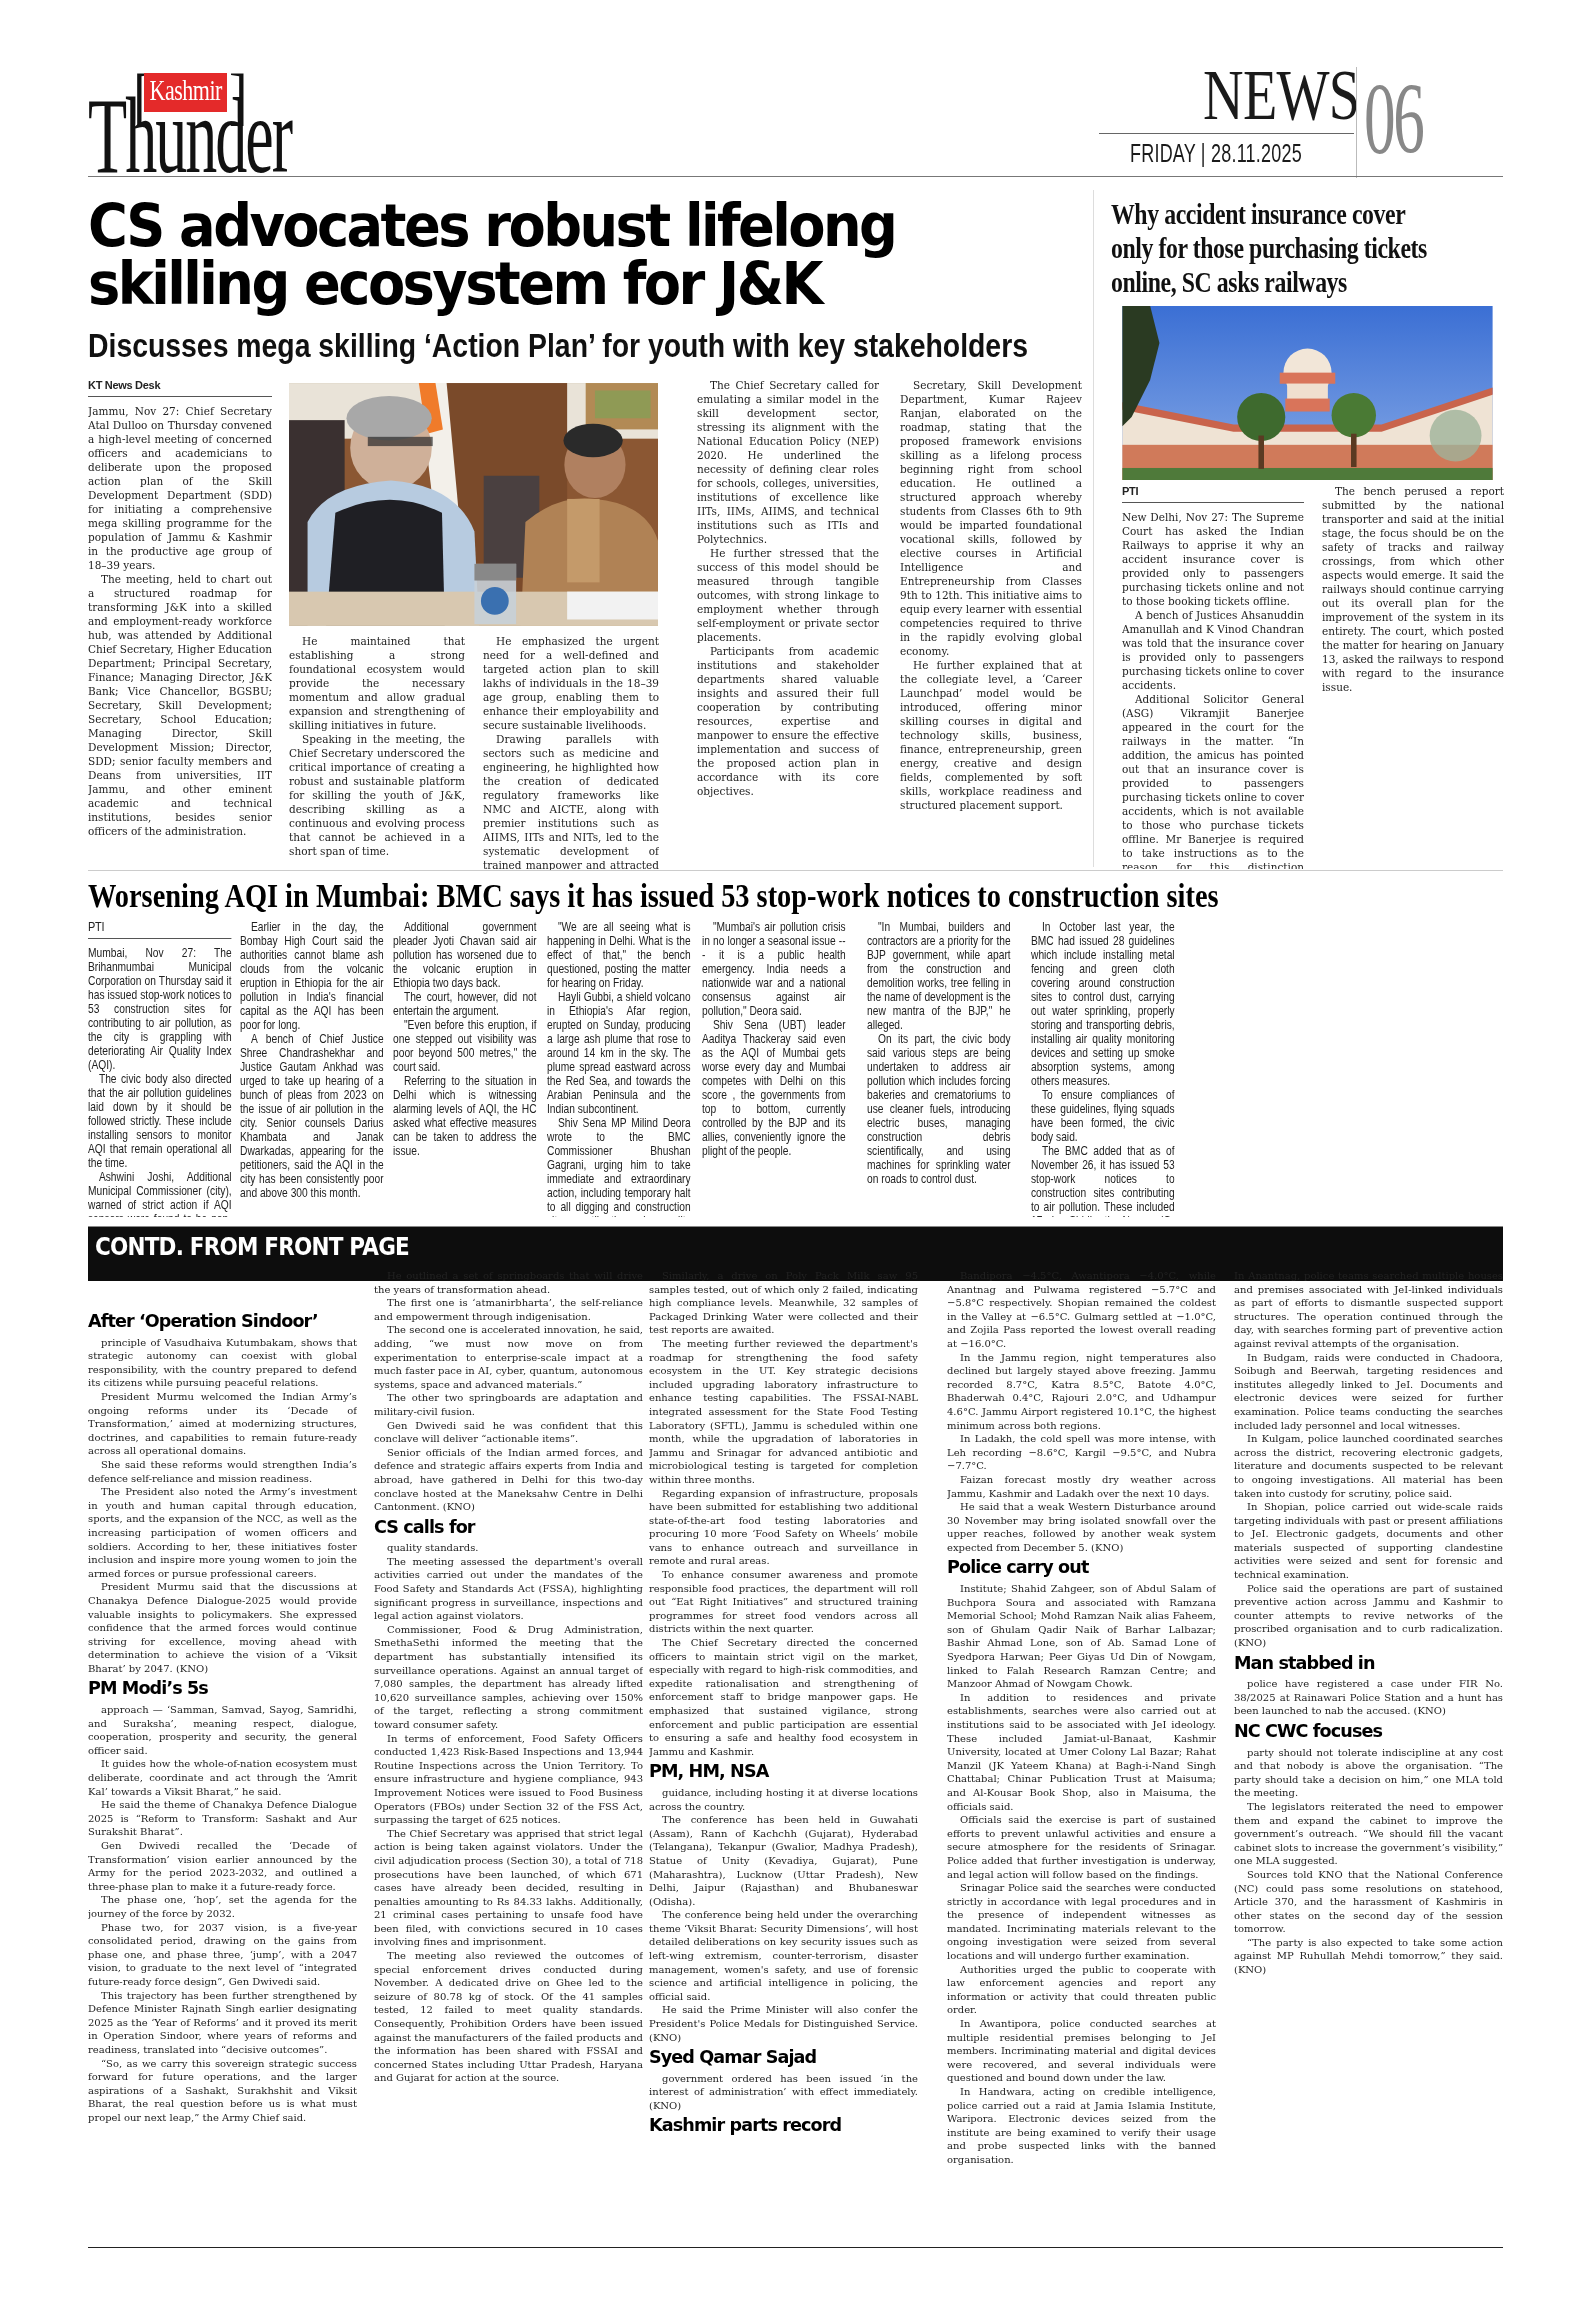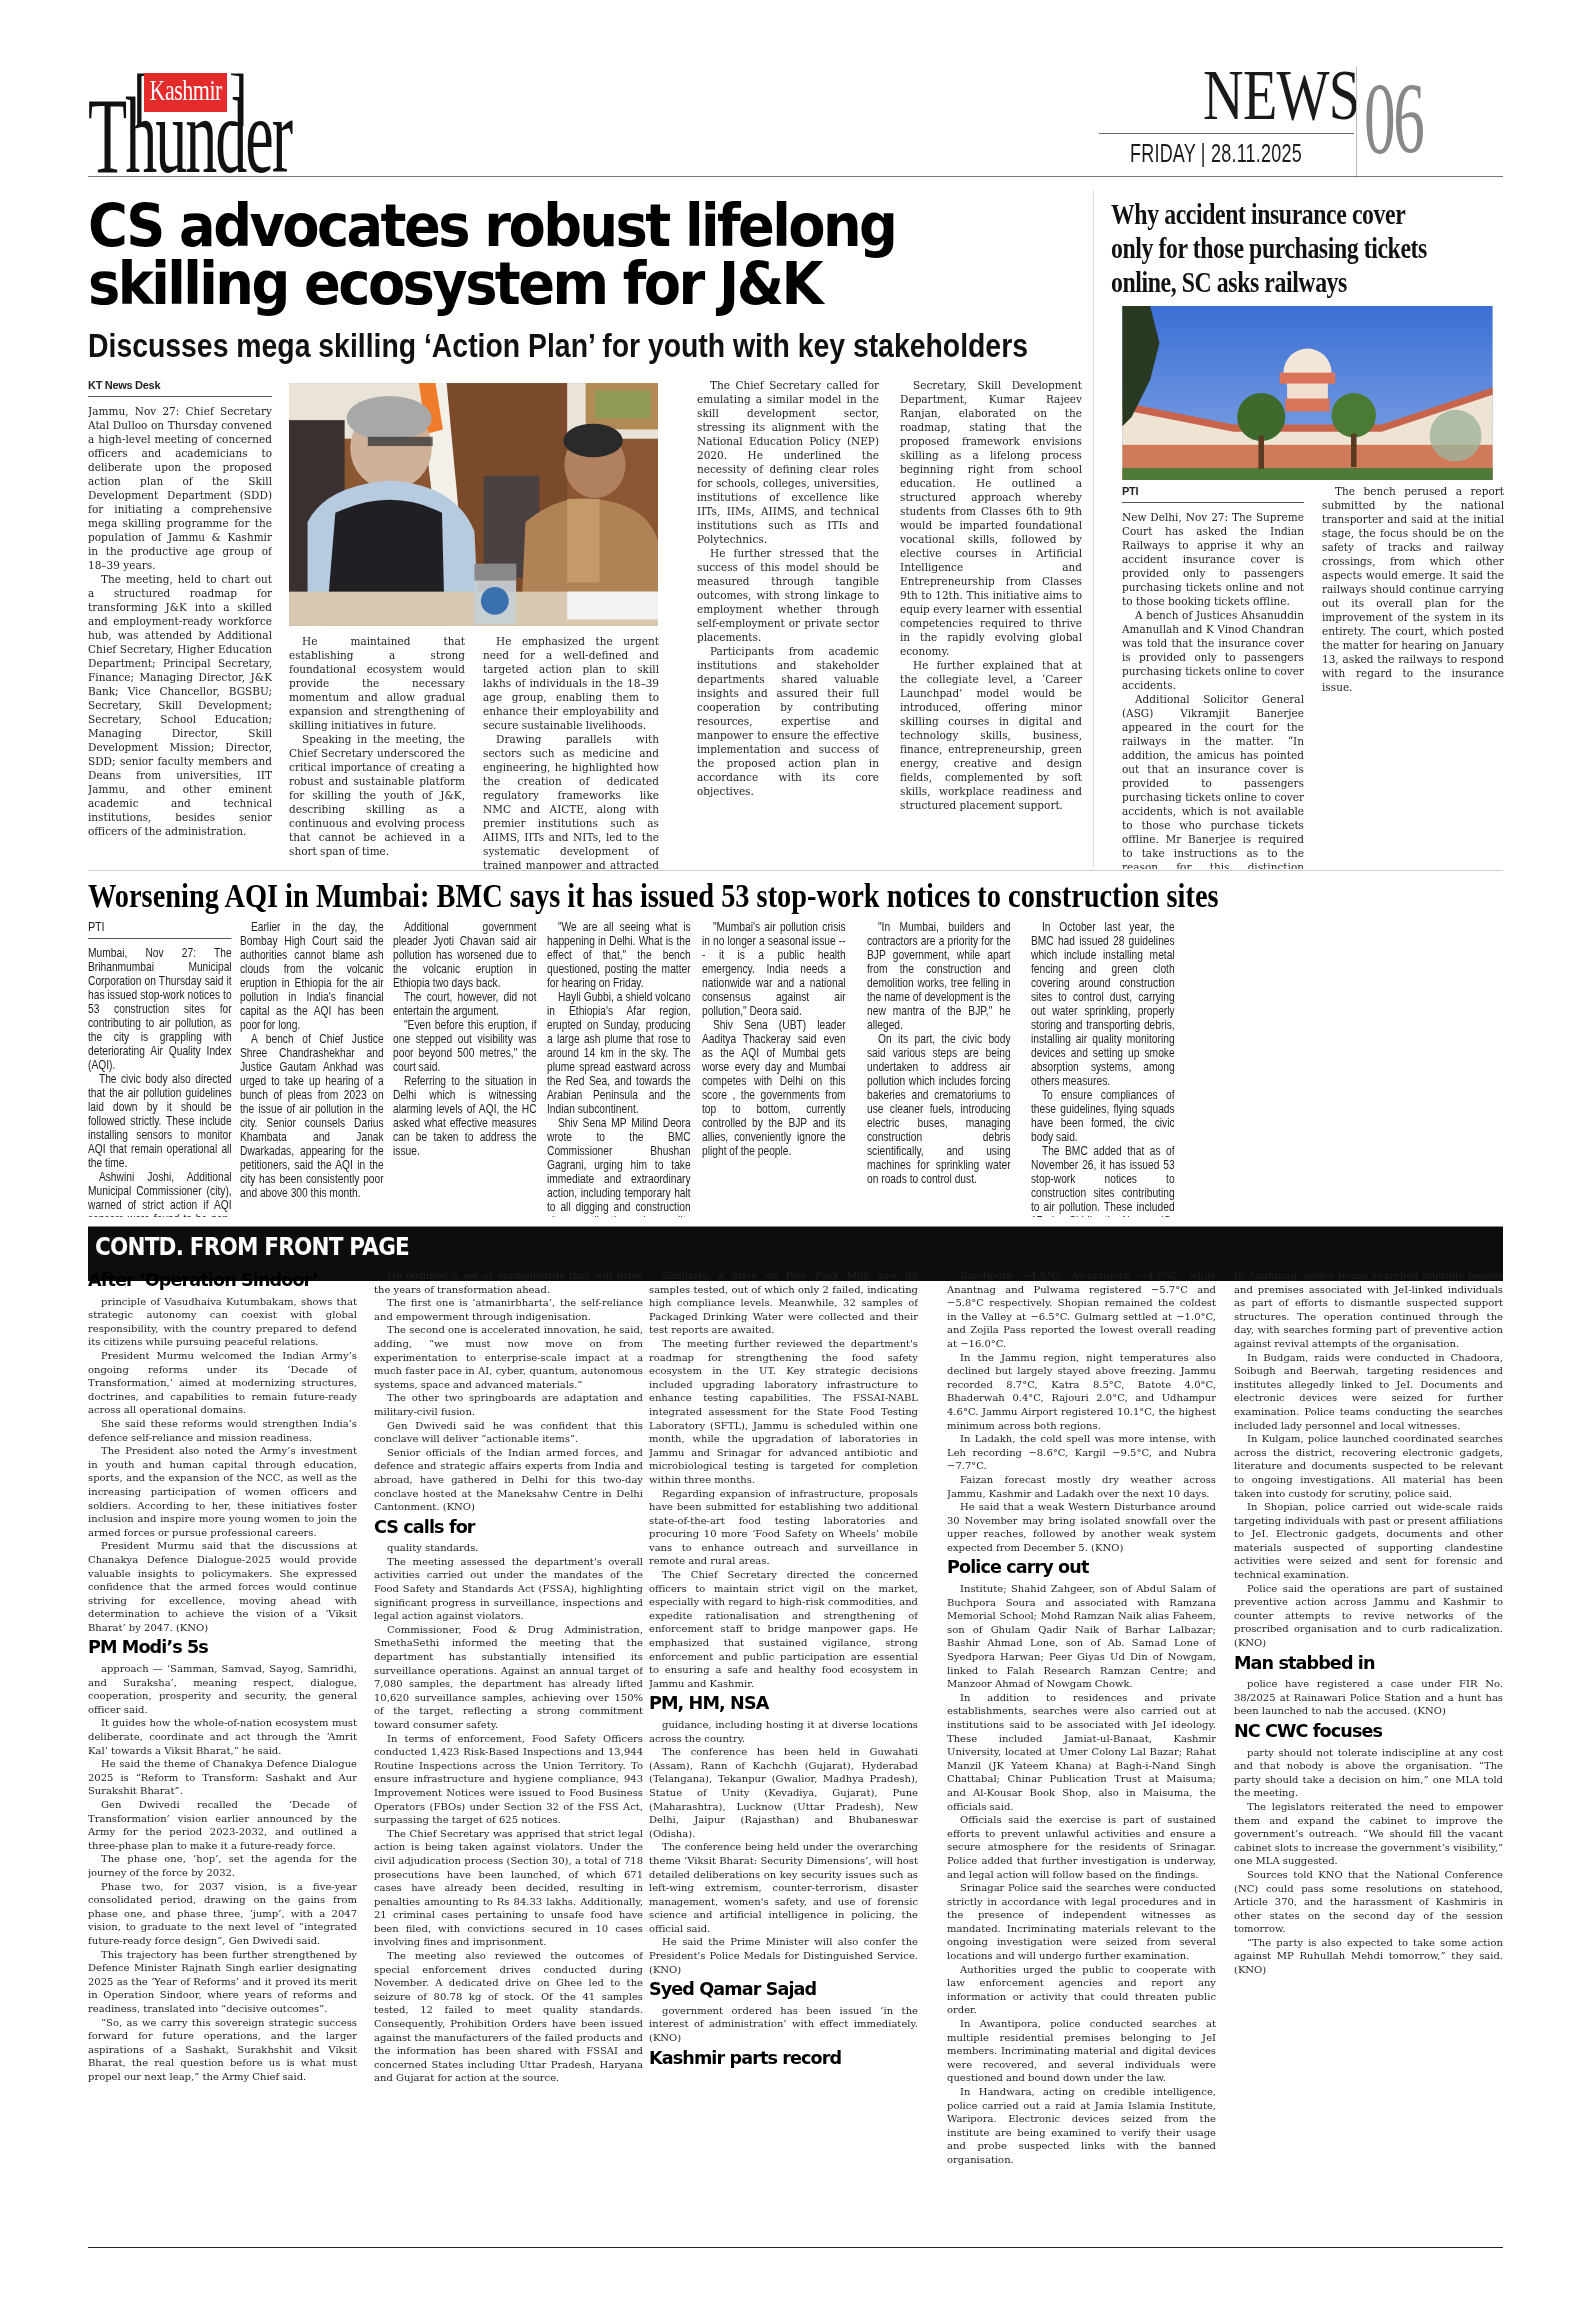--- a/index.html
+++ b/index.html
@@ -178,21 +178,21 @@
 <div class="col cond" style="left:1031px;top:920px;width:171px;height:297px;font-size:12.2px">
   <p>In October last year, the BMC had issued 28 guidelines which include installing metal fencing and green cloth covering around construction sites to control dust, carrying out water sprinkling, properly storing and transporting debris, installing air quality monitoring devices and setting up smoke absorption systems, among others measures.</p>
   <p>To ensure compliances of these guidelines, flying squads have been formed, the civic body said.</p>
   <p>The BMC added that as of November 26, it has issued 53 stop-work notices to construction sites contributing to air pollution. These included 17 in Siddharth Nagar (G-South ward), five in Mazgaon (E ward) and 31 in Malad West (P-North ward).</p>
 </div>
 
 <div class="abs contd-bar">
   <span class="contd-label">CONTD. FROM FRONT PAGE</span>
 </div>
 
-<div class="col" style="left:88px;top:1269px;width:269px;height:976px;font-size:10px;line-height:13.6px">
+<div class="col" style="left:88px;top:1310px;width:269px;height:976px;font-size:10px;line-height:13.6px">
   <h3 class="sub-head first">After ‘Operation Sindoor’</h3>
   <p>principle of Vasudhaiva Kutumbakam, shows that strategic autonomy can coexist with global responsibility, with the country prepared to defend its citizens while pursuing peaceful relations.</p>
   <p>President Murmu welcomed the Indian Army’s ongoing reforms under its ‘Decade of Transformation,’ aimed at modernizing structures, doctrines, and capabilities to remain future-ready across all operational domains.</p>
   <p>She said these reforms would strengthen India’s defence self-reliance and mission readiness.</p>
   <p>The President also noted the Army’s investment in youth and human capital through education, sports, and the expansion of the NCC, as well as the increasing participation of women officers and soldiers. According to her, these initiatives foster inclusion and inspire more young women to join the armed forces or pursue professional careers.</p>
   <p>President Murmu said that the discussions at Chanakya Defence Dialogue-2025 would provide valuable insights to policymakers. She expressed confidence that the armed forces would continue striving for excellence, moving ahead with determination to achieve the vision of a ‘Viksit Bharat’ by 2047. (KNO)</p>
   <h3 class="sub-head">PM Modi’s 5s</h3>
   <p>approach — ‘Samman, Samvad, Sayog, Samridhi, and Suraksha’, meaning respect, dialogue, cooperation, prosperity and security, the general officer said.</p>
   <p>It guides how the whole-of-nation ecosystem must deliberate, coordinate and act through the ‘Amrit Kal’ towards a Viksit Bharat,” he said.</p>
   <p>He said the theme of Chanakya Defence Dialogue 2025 is “Reform to Transform: Sashakt and Aur Surakshit Bharat”.</p>
@@ -216,20 +216,21 @@
   <p>Commissioner, Food &amp; Drug Administration, SmethaSethi informed the meeting that the department has substantially intensified its surveillance operations. Against an annual target of 7,080 samples, the department has already lifted 10,620 surveillance samples, achieving over 150% of the target, reflecting a strong commitment toward consumer safety.</p>
   <p>In terms of enforcement, Food Safety Officers conducted 1,423 Risk-Based Inspections and 13,944 Routine Inspections across the Union Territory. To ensure infrastructure and hygiene compliance, 943 Improvement Notices were issued to Food Business Operators (FBOs) under Section 32 of the FSS Act, surpassing the target of 625 notices.</p>
   <p>The Chief Secretary was apprised that strict legal action is being taken against violators. Under the civil adjudication process (Section 30), a total of 718 prosecutions have been launched, of which 671 cases have already been decided, resulting in penalties amounting to Rs 84.33 lakhs. Additionally, 21 criminal cases pertaining to unsafe food have been filed, with convictions secured in 10 cases involving fines and imprisonment.</p>
   <p>The meeting also reviewed the outcomes of special enforcement drives conducted during November. A dedicated drive on Ghee led to the seizure of 80.78 kg of stock. Of the 41 samples tested, 12 failed to meet quality standards. Consequently, Prohibition Orders have been issued against the manufacturers of the failed products and the information has been shared with FSSAI and concerned States including Uttar Pradesh, Haryana and Gujarat for action at the source.</p>
 </div>
 
 <div class="col" style="left:649px;top:1269px;width:269px;height:976px;font-size:10px;line-height:13.6px">
   <p>Similarly, a drive on Poly Pack Milk saw 95 samples tested, out of which only 2 failed, indicating high compliance levels. Meanwhile, 32 samples of Packaged Drinking Water were collected and their test reports are awaited.</p>
   <p>The meeting further reviewed the department's roadmap for strengthening the food safety ecosystem in the UT. Key strategic decisions included upgrading laboratory infrastructure to enhance testing capabilities. The FSSAI-NABL integrated assessment for the State Food Testing Laboratory (SFTL), Jammu is scheduled within one month, while the upgradation of laboratories in Jammu and Srinagar for advanced antibiotic and microbiological testing is targeted for completion within three months.</p>
   <p>Regarding expansion of infrastructure, proposals have been submitted for establishing two additional state-of-the-art food testing laboratories and procuring 10 more ‘Food Safety on Wheels’ mobile vans to enhance outreach and surveillance in remote and rural areas.</p>
+  <p>To enhance consumer awareness and promote responsible food practices, the department will roll out “Eat Right Initiatives” and structured training programmes for street food vendors across all districts within the next quarter.</p>
   <p>The Chief Secretary directed the concerned officers to maintain strict vigil on the market, especially with regard to high-risk commodities, and expedite rationalisation and strengthening of enforcement staff to bridge manpower gaps. He emphasized that sustained vigilance, strong enforcement and public participation are essential to ensuring a safe and healthy food ecosystem in Jammu and Kashmir.</p>
   <h3 class="sub-head">PM, HM, NSA</h3>
   <p>guidance, including hosting it at diverse locations across the country.</p>
   <p>The conference has been held in Guwahati (Assam), Rann of Kachchh (Gujarat), Hyderabad (Telangana), Tekanpur (Gwalior, Madhya Pradesh), Statue of Unity (Kevadiya, Gujarat), Pune (Maharashtra), Lucknow (Uttar Pradesh), New Delhi, Jaipur (Rajasthan) and Bhubaneswar (Odisha).</p>
   <p>The conference being held under the overarching theme ‘Viksit Bharat: Security Dimensions’, will host detailed deliberations on key security issues such as left-wing extremism, counter-terrorism, disaster management, women's safety, and use of forensic science and artificial intelligence in policing, the official said.</p>
   <p>He said the Prime Minister will also confer the President's Police Medals for Distinguished Service. (KNO)</p>
   <h3 class="sub-head">Syed Qamar Sajad</h3>
   <p>government ordered has been issued ‘in the interest of administration’ with effect immediately. (KNO)</p>
   <h3 class="sub-head">Kashmir parts record</h3>
 </div>

